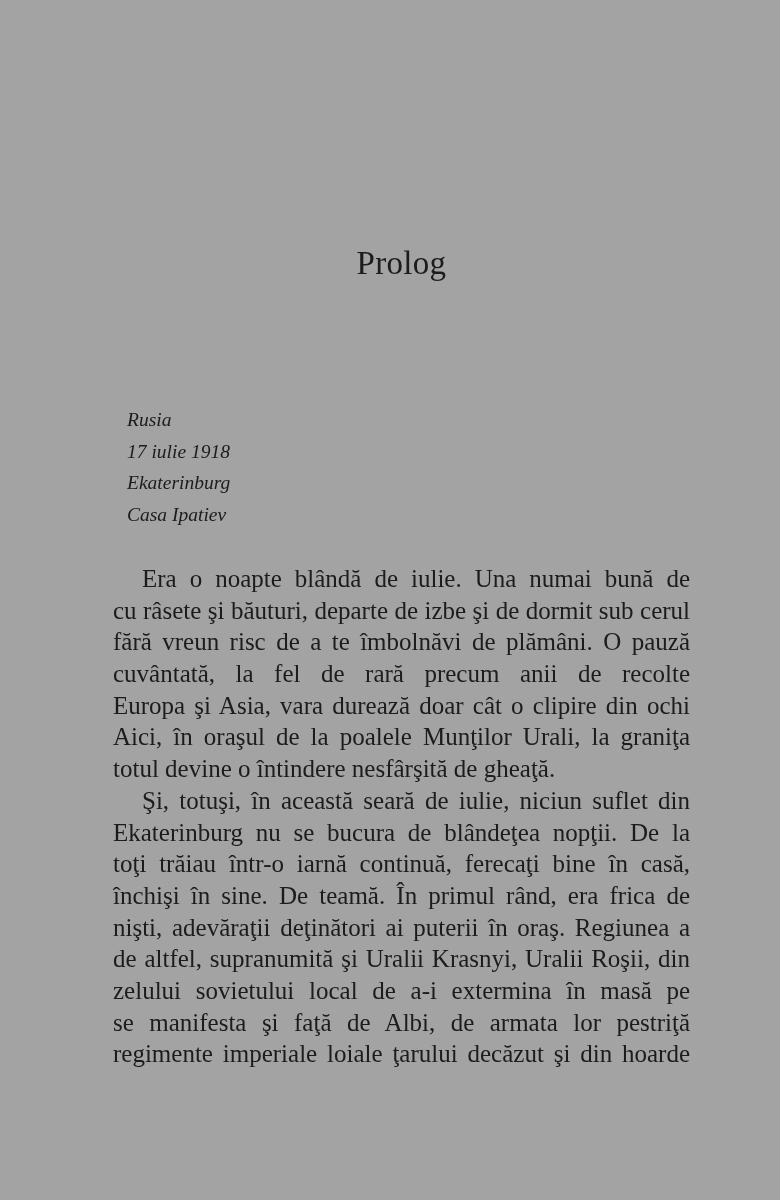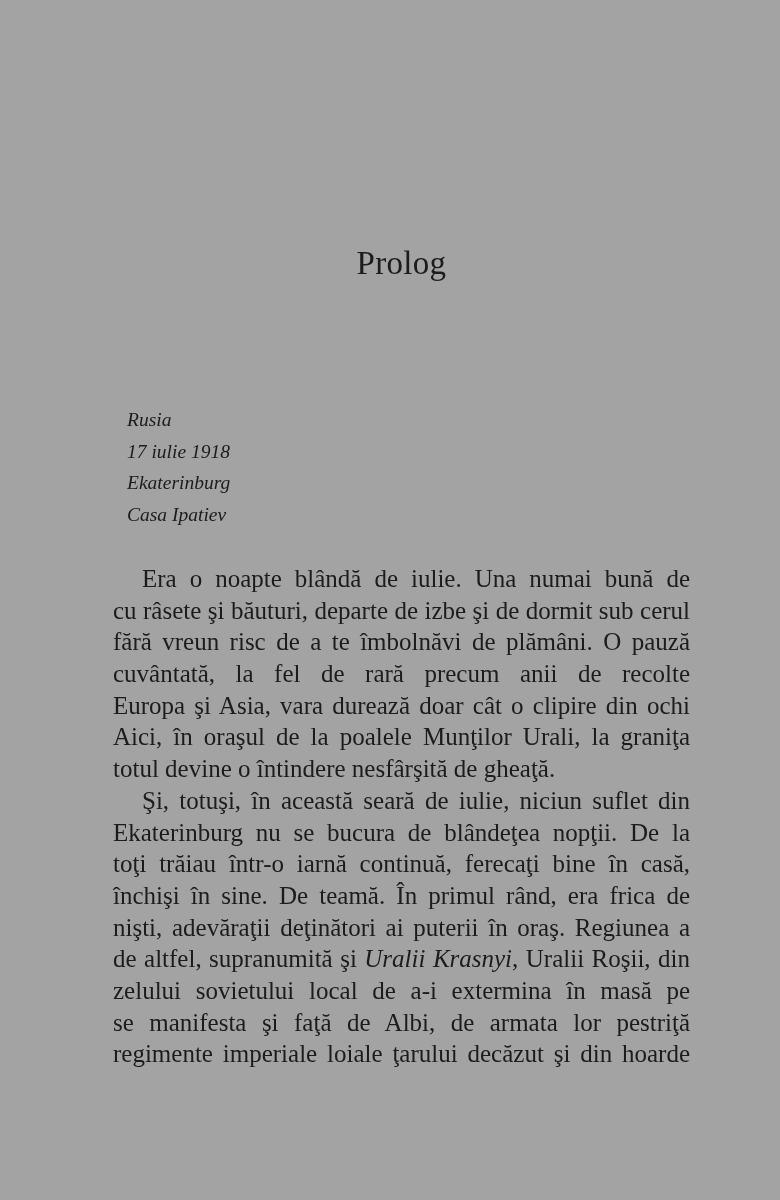--- a/index.html
+++ b/index.html
@@ -52,21 +52,20 @@
     text-align-last: justify;
   }
   .line.indent {
     text-indent: 29px;
   }
   .line.last {
     text-align: left;
     text-align-last: left;
   }
   .italic {
-    font-style: italic;
   }
 </style>
 </head>
 <body>
 
 <div class="page">
 
   <h1 class="chapter-title">Prolog</h1>
 
   <div class="dateline">

